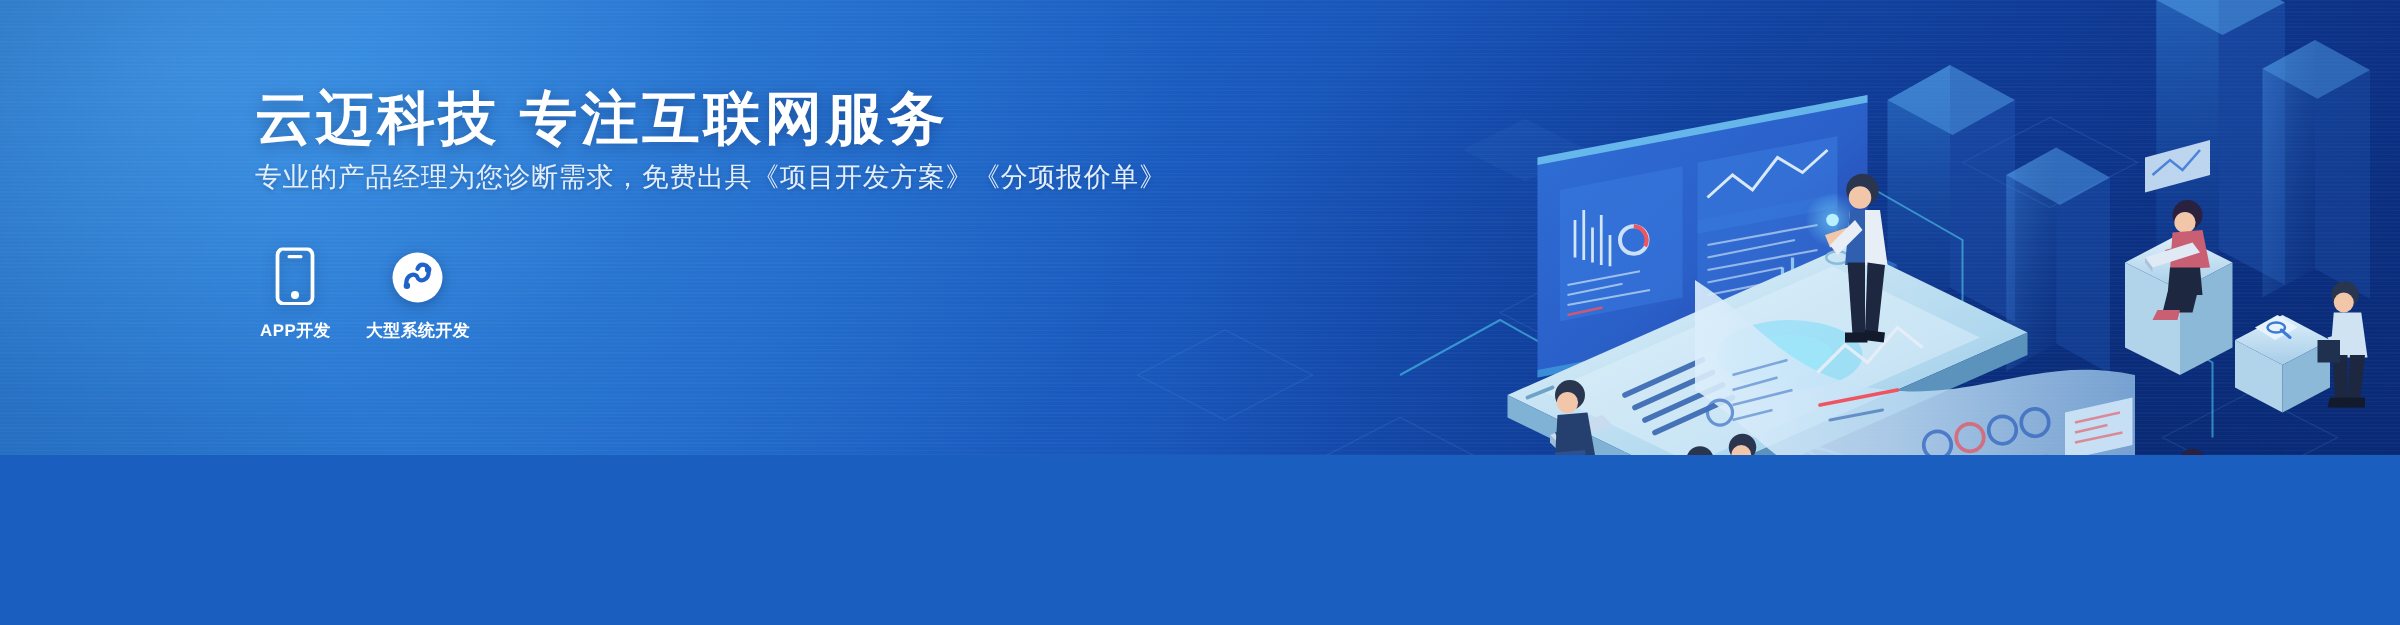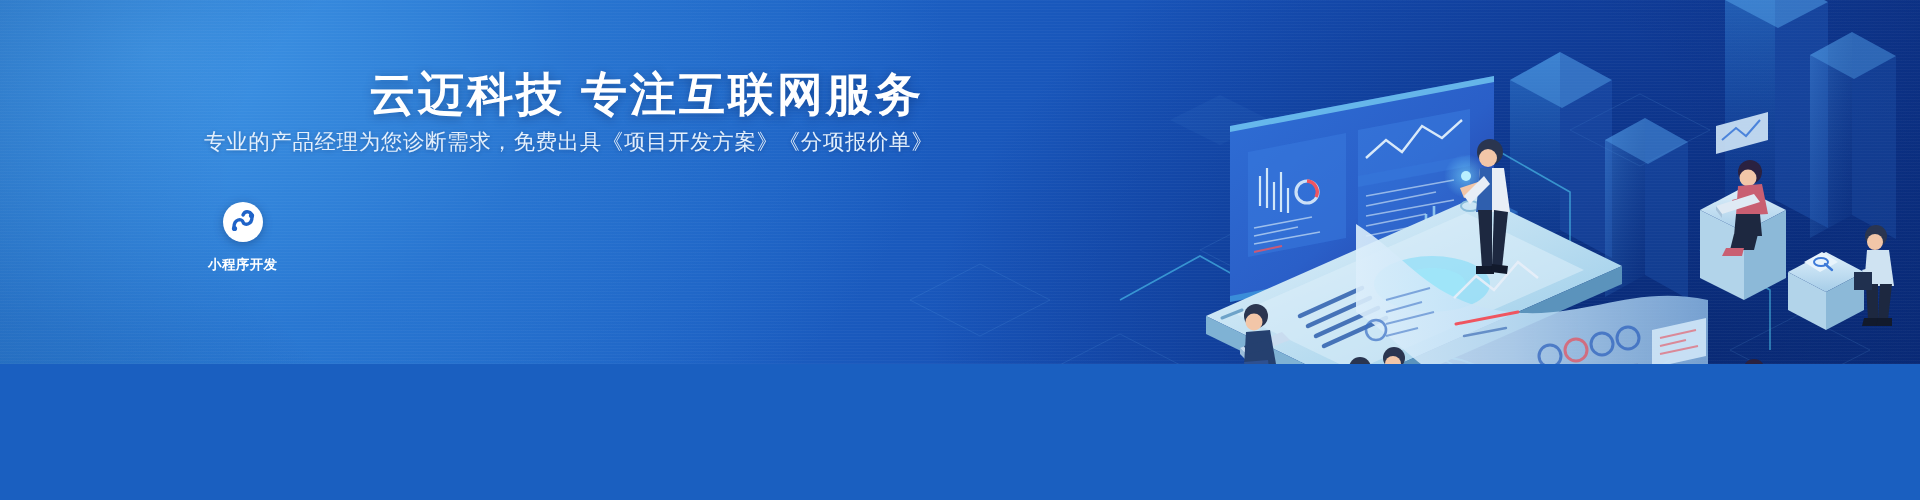--- a/index.html
+++ b/index.html
@@ -7,21 +7,20 @@
   body {
     font-family:"Liberation Sans","DejaVu Sans",sans-serif;
     background:#1a5fc0;
   }
   .banner {
     position:relative; width:1920px; height:364px; overflow:hidden;
     background:
       radial-gradient(ellipse 1100px 760px at 8% 14%, rgba(64,150,230,0.92) 0%, rgba(46,124,214,0.55) 38%, rgba(30,96,190,0.0) 72%),
       radial-gradient(ellipse 900px 620px at 86% 96%, rgba(7,38,110,0.80) 0%, rgba(10,48,130,0.40) 48%, rgba(16,64,150,0.0) 80%),
       linear-gradient(118deg, #2e85d8 0%, #2475cf 18%, #1c61c4 40%, #164fb4 60%, #113f9f 80%, #0c2f86 100%);
-    text-align: right;
   }
   
   .scanlines {
     position:absolute; inset:0;
     background:repeating-linear-gradient(0deg, rgba(255,255,255,0.030) 0px, rgba(255,255,255,0.030) 1px, rgba(0,0,0,0) 1px, rgba(0,0,0,0) 3px);
     pointer-events:none;
   }
   .vignette {
     position:absolute; inset:0; pointer-events:none;
     background:radial-gradient(ellipse 1400px 700px at 50% 50%, rgba(0,0,0,0) 52%, rgba(4,24,70,0.30) 100%);
@@ -420,31 +419,41 @@
   <div class="content">
 
     <h1 class="headline">云迈科技 专注互联网服务</h1>
 
     <div class="subtitle">
       <div class="sub-line">专业的产品经理为您诊断需求，免费出具《项目开发方案》《分项报价单》</div>
     </div>
 
     <div class="icon-row">
 
+      <div class="icon-item">
+        <span class="icon-box">
+          <svg width="32" height="46" viewBox="0 0 32 46">
+            <rect x="2" y="1" width="28" height="44" rx="5" ry="5" fill="none" stroke="#ffffff" stroke-width="3"></rect>
+            <rect x="10" y="6" width="12" height="2.6" rx="1.3" fill="#ffffff"></rect>
+            <circle cx="16" cy="38" r="3.2" fill="#ffffff"></circle>
+          </svg>
+        </span>
+        <span class="icon-label">APP开发</span>
+      </div>
 
       <div class="icon-item">
         <span class="icon-box">
           <svg width="42" height="46" viewBox="0 0 42 46">
             <circle cx="21" cy="24" r="20" fill="#ffffff"></circle>
             <path d="M12 29 C12 21, 20 20, 21 24 C22 28, 30 27, 30 19 C30 13, 23 12, 21 17" fill="none" stroke="#1f63c8" stroke-width="3.4" stroke-linecap="round"></path>
             <circle cx="12.5" cy="30.5" r="2.6" fill="#1f63c8"></circle>
             <circle cx="29.5" cy="17.5" r="2.6" fill="#1f63c8"></circle>
           </svg>
         </span>
-        <span class="icon-label">小程序开发</span>
+        <span class="icon-label">大型系统开发</span>
       </div>
 
 
 
 
     </div>
   </div>
 </div>
 
 </body></html>

